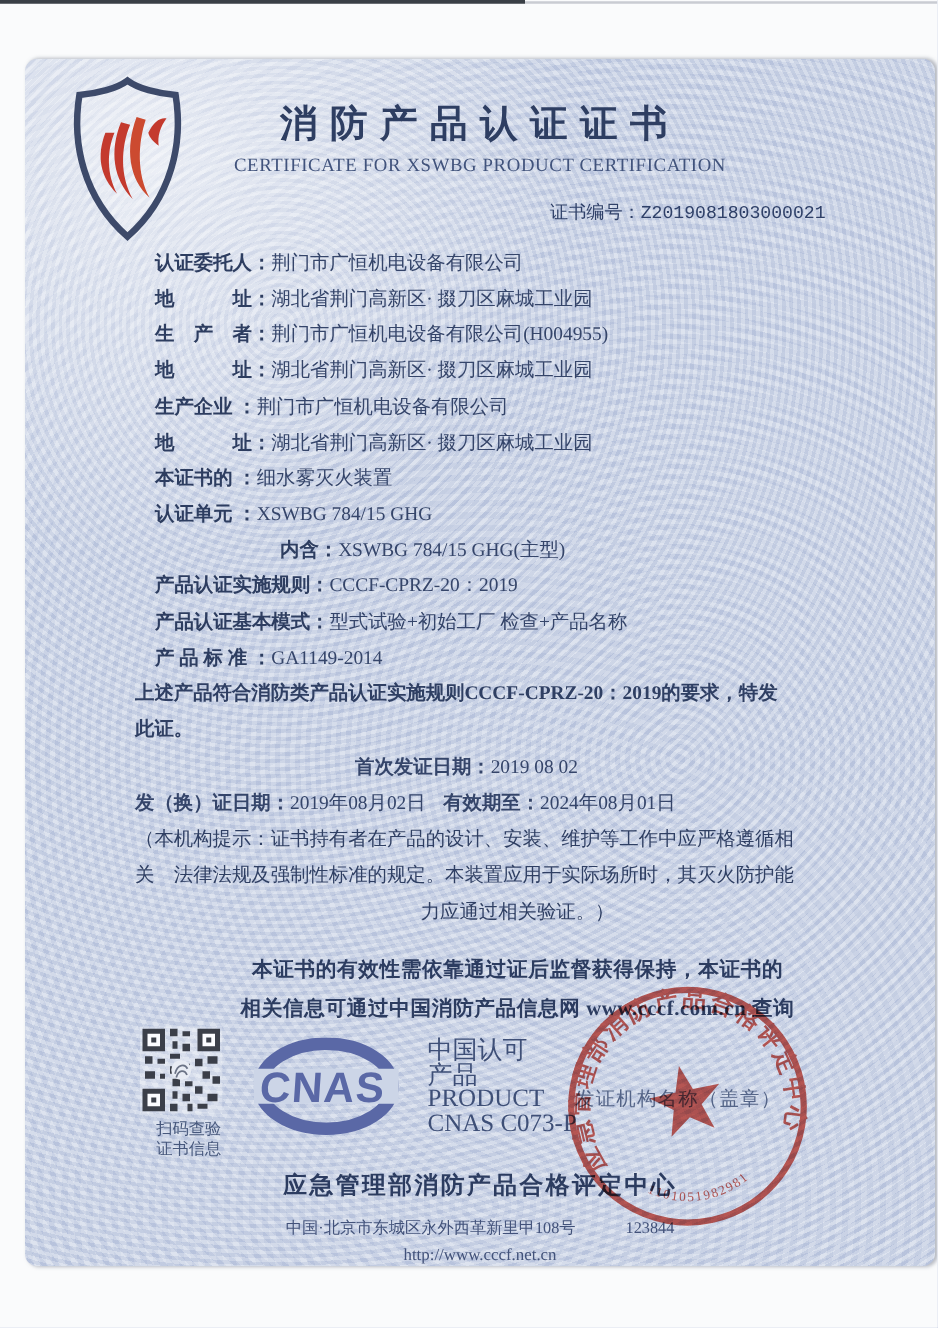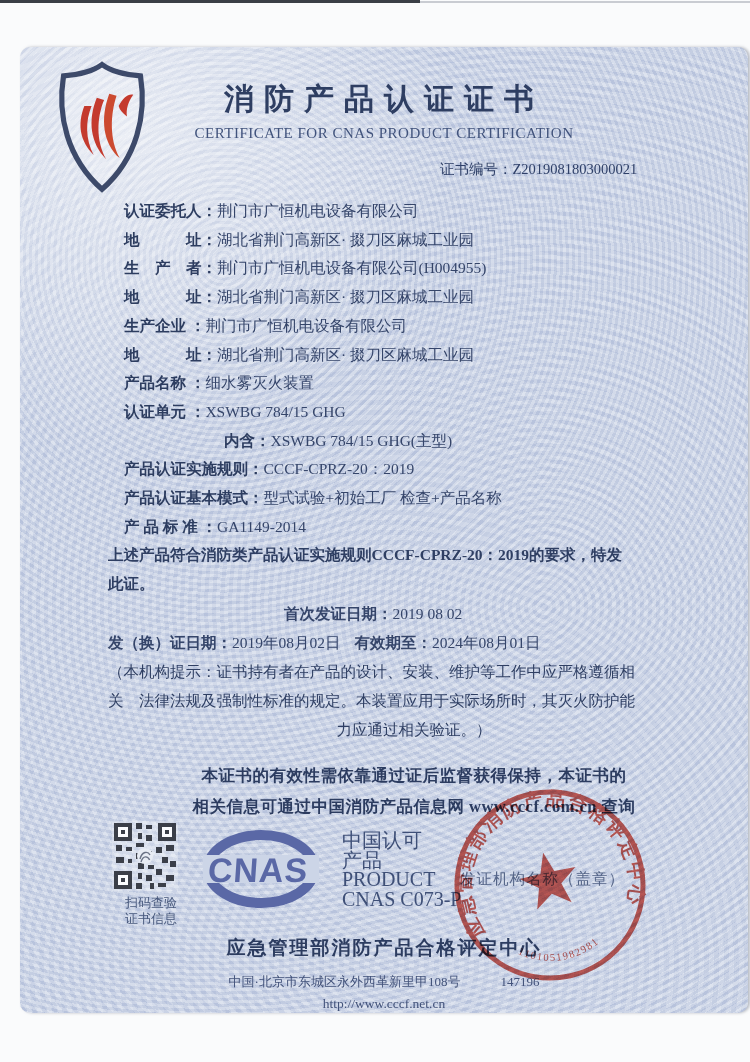--- a/index.html
+++ b/index.html
@@ -20,21 +20,21 @@
     color:#36466b;
     border-radius:10px;
   }
 
   .logo{position:absolute;left:30px;top:12px;}
 
   .title-cn{position:absolute;top:32px;left:0;width:100%;text-align:center;
     font-size:30px;font-weight:bold;letter-spacing:10px;color:#2e3e62;}
   .title-en{position:absolute;top:78px;left:0;width:100%;text-align:center;
     font-size:15px;letter-spacing:.5px;color:#41537c;}
-  .cert-no{position:absolute;top:113px;left:420px;font-size:14.5px;color:#2f4068;}
+  .cert-no{position:absolute;top:113px;left:420px;font-size:14.5px;color:#2f4068;font-family:Liberation Mono, monospace;}
 
   .body-text{position:absolute;left:88px;top:150px;width:612px;font-size:15.5px;color:#35456a;}
   .row{line-height:28.7px;white-space:nowrap;padding-left:16px;}
   .row .lbl{font-weight:bold;color:#2d3d60;}
   .row.indent{padding-left:116px;}
   .statement{line-height:28.7px;font-weight:bold;color:#2f3f63;}
   .first-issue{line-height:29px;padding-left:176px;font-weight:bold;}
   .first-issue .val{font-weight:normal;}
   .issue-line{line-height:29px;font-weight:bold;}
   .issue-line .val{font-weight:normal;margin-right:14px;}
@@ -72,33 +72,33 @@
 
     <svg class="logo" width="104" height="140" viewBox="0 0 100 132">
       <path d="M50 4 C58 10 73 14 87 15 C93 52 84 94 50 124 C16 94 7 52 13 15 C27 14 42 10 50 4 Z" fill="rgba(255,255,255,0.18)" stroke="#3d4a6a" stroke-width="5"></path>
       <path d="M33 44 C26 62 29 78 42 91 C34 76 34 58 40 44 Z" fill="#c43a2e"></path>
       <path d="M45 36 C36 58 39 80 54 95 C44 77 45 55 52 38 Z" fill="#c43a2e"></path>
       <path d="M57 32 C48 56 51 80 67 94 C57 76 58 52 64 34 Z" fill="#cc4a30"></path>
       <path d="M66 44 C70 36 75 32 80 33 C75 40 73 47 74 54 C70 51 67 48 66 44 Z" fill="#c43a2e"></path>
     </svg>
 
     <div class="title-cn">消防产品认证证书</div>
-    <div class="title-en">CERTIFICATE FOR CNAS PRODUCT CERTIFICATION</div>
+    <div class="title-en">CERTIFICATE FOR XSWBG PRODUCT CERTIFICATION</div>
     <div class="cert-no">
       <span>证书编号：</span><span>Z2019081803000021</span>
     </div>
 
     <div class="body-text">
       <div class="row"><span class="lbl">认证委托人：</span><span class="val">荆门市广恒机电设备有限公司</span></div>
       <div class="row"><span class="lbl">地　　　址：</span><span class="val">湖北省荆门高新区· 掇刀区麻城工业园</span></div>
       <div class="row"><span class="lbl">生　产　者：</span><span class="val">荆门市广恒机电设备有限公司(H004955)</span></div>
       <div class="row"><span class="lbl">地　　　址：</span><span class="val">湖北省荆门高新区· 掇刀区麻城工业园</span></div>
       <div class="row"><span class="lbl">生产企业 ：</span><span class="val">荆门市广恒机电设备有限公司</span></div>
       <div class="row"><span class="lbl">地　　　址：</span><span class="val">湖北省荆门高新区· 掇刀区麻城工业园</span></div>
-      <div class="row"><span class="lbl">产品名称 ：</span><span class="val">细水雾灭火装置</span></div>
+      <div class="row"><span class="lbl">本证书的 ：</span><span class="val">细水雾灭火装置</span></div>
       <div class="row"><span class="lbl">认证单元 ：</span><span class="val">XSWBG 784/15 GHG</span></div>
       <div class="row indent"><span class="lbl">内含：</span><span class="val">XSWBG 784/15 GHG(主型)</span></div>
       <div class="row"><span class="lbl">产品认证实施规则：</span><span class="val">CCCF-CPRZ-20：2019</span></div>
       <div class="row"><span class="lbl">产品认证基本模式：</span><span class="val">型式试验+初始工厂 检查+产品名称</span></div>
       <div class="row"><span class="lbl">产 品 标 准 ：</span><span class="val">GA1149-2014</span></div>
 
       <div class="statement">上述产品符合消防类产品认证实施规则CCCF-CPRZ-20：2019的要求，特发</div>
       <div class="statement">此证。</div>
 
       <div class="first-issue">
@@ -193,18 +193,18 @@
         <textPath href="#arcTop" startOffset="2">应急管理部消防产品合格评定中心</textPath>
       </text>
       <polygon fill="#cc4a41" points="100,67 107.1,87.3 128.5,87.7 111.4,100.7 117.6,121.3 100,109 82.4,121.3 88.6,100.7 71.5,87.7 92.9,87.3"></polygon>
       <text font-size="10.5" fill="#cc4a41" letter-spacing="1.5">
         <textPath href="#arcBot" startOffset="4">1101051982981</textPath>
       </text>
     </svg>
 
     <div class="org-name">应急管理部消防产品合格评定中心</div>
     <div class="addr-line">
-      <span>中国·北京市东城区永外西革新里甲108号</span><span class="post">147196</span>
+      <span>中国·北京市东城区永外西革新里甲108号</span><span class="post">123844</span>
     </div>
     <div class="url-line">http://www.cccf.net.cn</div>
 
   </div>
 </div>
 
 </body></html>

